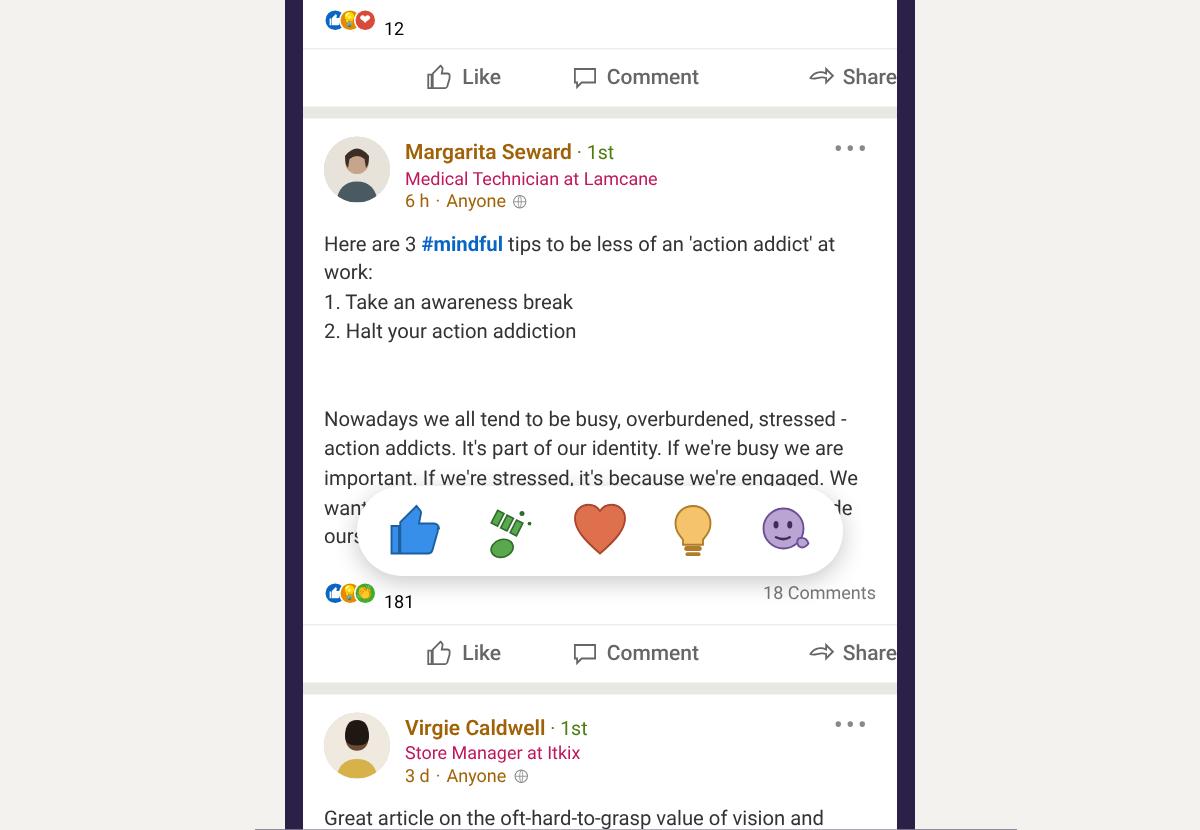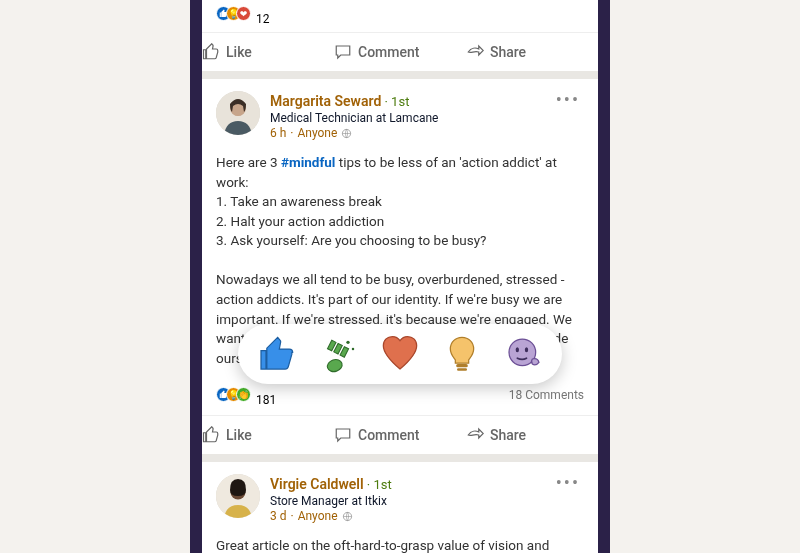--- a/index.html
+++ b/index.html
@@ -57,21 +57,21 @@
   .r-love { background: #d94a3a; }
   .reaction-count { margin-left: 5px; font-size: 12px; color: #000000; margin-top: 11px; }
   .actions {
     display: flex;
     border-top: 1px solid #eee;
   }
   .action-btn {
     flex: 1;
     display: flex;
     align-items: center;
-    justify-content: flex-start;
+    justify-content: flex-end;
     gap: 6px;
     padding: 10px 0;
     color: #666;
     font-size: 14px;
     cursor: pointer;
     font-weight: 500;
   }
   .action-btn svg { stroke: #666; fill: none; stroke-width: 1.6; }
   .post-header {
     display: flex;
@@ -83,21 +83,21 @@
     flex-shrink: 0;
     background: #d8d4cc;
     margin-right: 10px;
     overflow: hidden;
     display: flex; align-items: flex-end; justify-content: center;
   }
   .avatar svg { width: 100%; height: 100%; }
   .author-block { flex: 1; line-height: 1.25; }
   .author-name { font-weight: 600; font-size: 14px; color: #a16207; }
   .author-degree { font-weight: 400; font-size: 13px; color: #4d7c0f; }
-  .author-title { font-size: 12px; color: #0f172a; }
+  .author-title { font-size: 12px; color: #be185d; }
   .post-meta { font-size: 12px; color: #a16207; display: flex; align-items: center; gap: 4px; }
   .overflow-btn { color: #888; font-size: 18px; letter-spacing: 2px; line-height: 10px; padding: 4px; cursor: pointer; }
   .post-body {
     padding: 6px 14px 10px;
     font-size: 13.5px;
     line-height: 1.45;
     color: #333;
   }
   .post-body .hashtag { color: #0a66c2; font-weight: 700; }
   .stats-row {
@@ -197,21 +197,21 @@
                 <path d="M3 12h18 M12 3c3 3 3 15 0 18 M12 3c-3 3-3 15 0 18" fill="none" stroke="#888" stroke-width="1.2"></path>
               </svg>
           </div>
         </div>
         <div class="overflow-btn">•••</div>
       </div>
       <div class="post-body">
         <span>Here are 3 </span><span class="hashtag">#mindful</span><span> tips to be less of an 'action addict' at work:</span><br>
         <span>1. Take an awareness break</span><br>
         <span>2. Halt your action addiction</span><br>
-        <span>3. Ask yourself: Are you choosing to be busy?</span><br><br>
+        <br><br>
         <span>Nowadays we all tend to be busy, overburdened, stressed - action addicts. It's part of our identity. If we're busy we are important. If we're stressed, it's because we're engaged. We want to do everything in the least amount of time. We pride ourselves on strategies. But is this correct?</span>
       </div>
       <div class="stats-row">
         <span style="display:flex;align-items:center">
           <span class="reaction-cluster">
             <span class="reaction-dot r-like">
               <svg viewBox="0 0 24 24" width="9" height="9">
                   <path fill="#fff" d="M2 21h3V9H2v12zm19-11c0-1.1-.9-2-2-2h-5l.8-4.2c0-.4-.1-.8-.4-1.1L13 1 6 8v13h11c.9 0 1.6-.6 1.9-1.4l2-7c.1-.2.1-.4.1-.6v-2z"></path>
                 </svg>
             </span>

